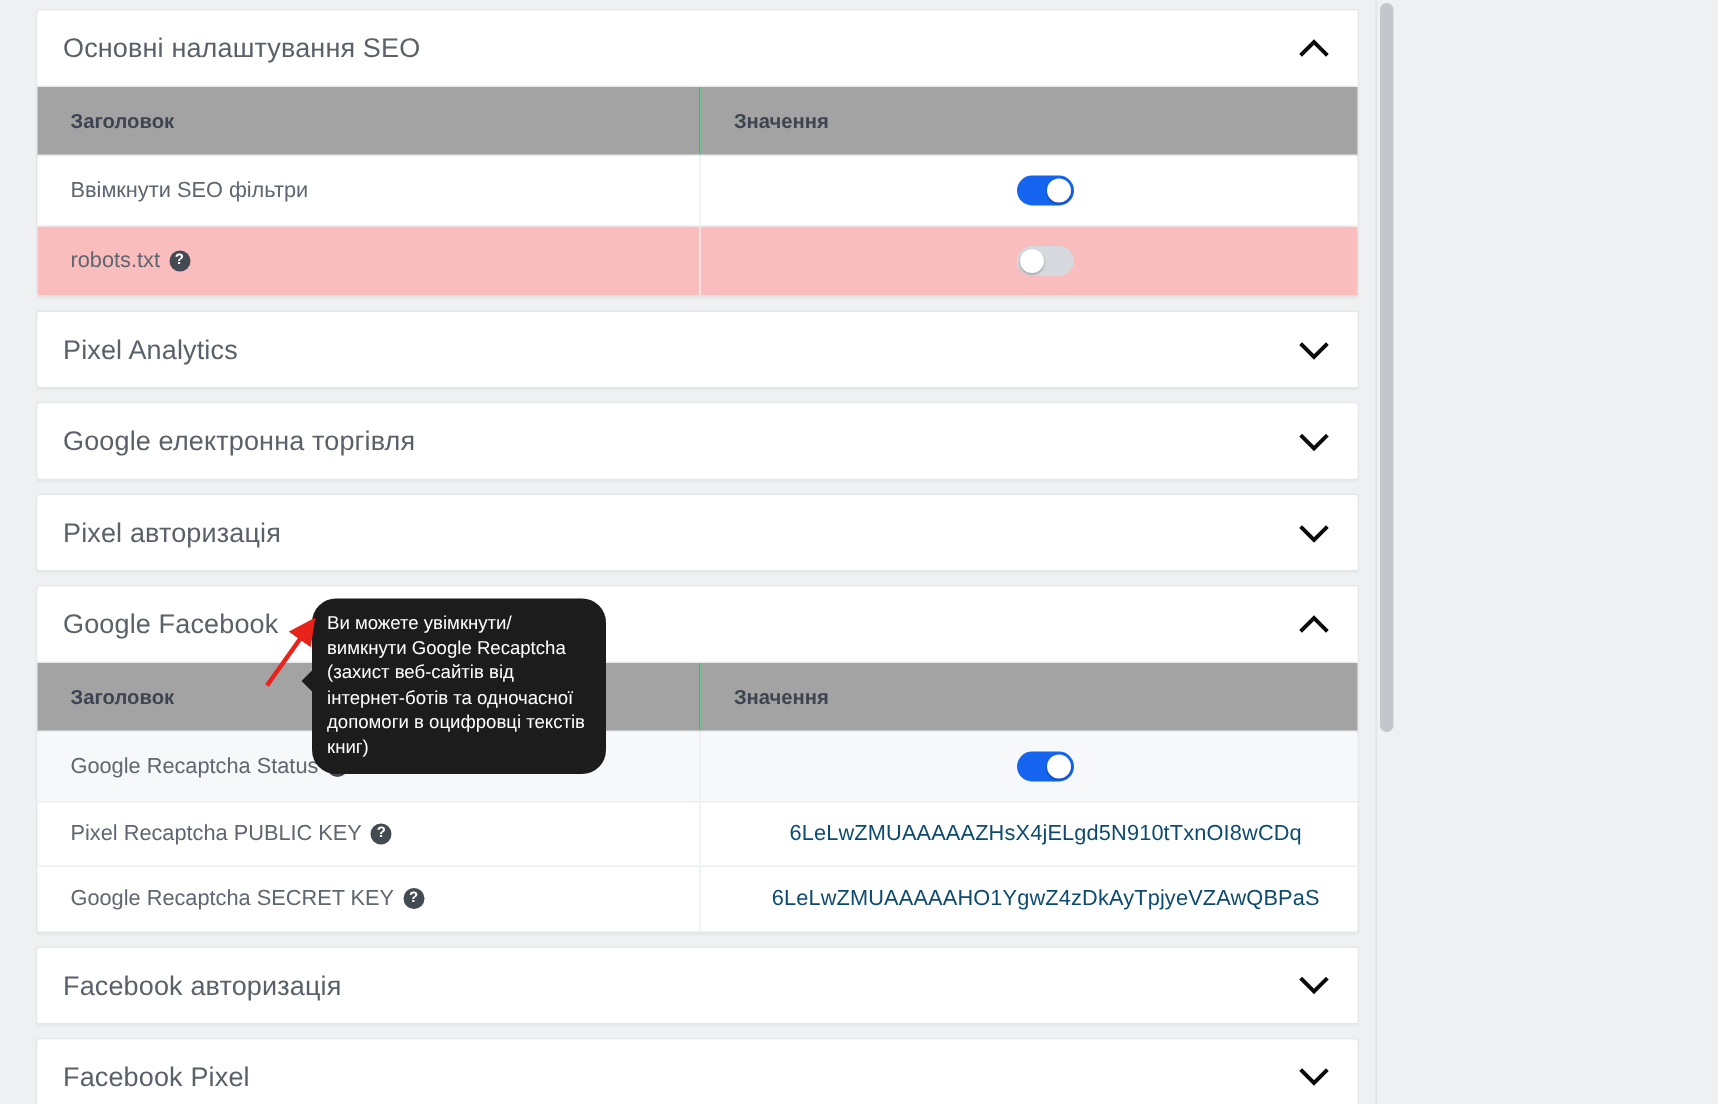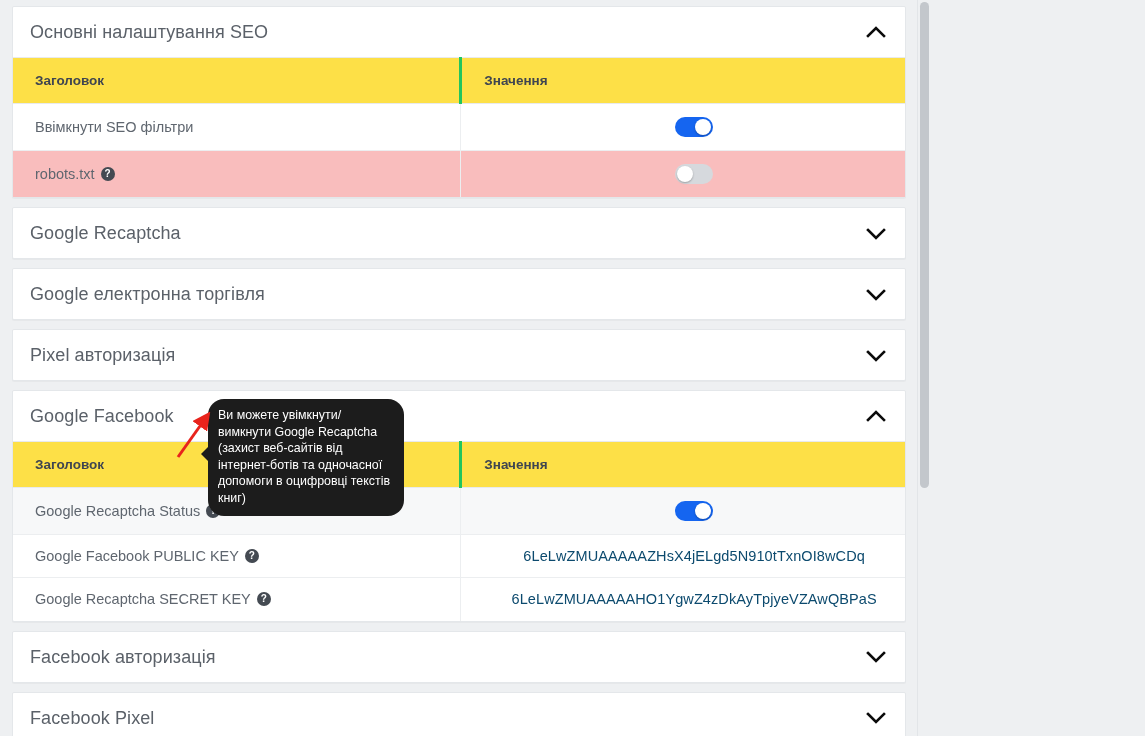--- a/index.html
+++ b/index.html
@@ -12,21 +12,21 @@
     background: #eef0f2;
     font-family: "Liberation Sans", "DejaVu Sans", sans-serif;
     overflow: hidden;
   }
 
   .page {
     position: relative;
     width: 930px;
     height: 736px;
     background: #eef0f2;
-    padding: 6px 24px 0 12px;
+    padding: 6px 24px 0 24px;
   }
 
   
   .panel {
     background: #ffffff;
     border: 1px solid #e4e7ea;
     border-radius: 2px;
     margin-bottom: 9px;
     box-shadow: 0 1px 1px rgba(0,0,0,0.035);
   }
@@ -70,25 +70,25 @@
   .tbl col.c2 { width: 49.8%; }
 
   .tbl th {
     text-align: left;
     font-size: 13.5px;
     font-weight: bold;
     color: #3f4550;
     padding: 15px 0 15px 22px;
     border-top: 1px solid #e8eaed;
     border-bottom: 1px solid #e8eaed;
-    background: #fde047;
+    background: #a3a3a3;
     vertical-align: middle;
     margin-left: 12px;
   }
-  .tbl th.col-val { border-left: 3px solid #22c55e; }
+  .tbl th.col-val { border-left: 1px solid #22c55e; }
 
   .tbl td {
     font-size: 14.5px;
     color: #5f666f;
     padding: 13px 0 13px 22px;
     border-bottom: 1px solid #eceef0;
     vertical-align: middle;
     height: 43px;
     text-align: center;
   }
@@ -251,21 +251,21 @@
                   </span>
                 </span>
               </td>
               <td class="col-val"><span class="toggle off"><span class="knob"></span></span></td>
             </tr>
           </tbody>
         </table>
       </div>
       <div class="panel">
         <div class="panel-header">
-          <div class="panel-title">Google Recaptcha</div>
+          <div class="panel-title">Pixel Analytics</div>
           <div class="chev">
             <svg width="22" height="19" viewBox="0 0 22 19" xmlns="http://www.w3.org/2000/svg">
               <path d="M3 6 L11 14 L19 6" fill="none" stroke="#0b0b0b" stroke-width="2.6" stroke-linecap="square" stroke-linejoin="miter"></path>
             </svg>
           </div>
         </div>
       </div>
       <div class="panel">
         <div class="panel-header">
           <div class="panel-title">Google електронна торгівля</div>
@@ -314,21 +314,21 @@
                   <span class="help-icon">
                     <span>?</span>
                   </span>
                 </span>
               </td>
               <td class="col-val"><span class="toggle on"><span class="knob"></span></span></td>
             </tr>
             <tr>
               <td>
                 <span class="cell-label">
-                  <span>Google Facebook PUBLIC KEY</span>
+                  <span>Pixel Recaptcha PUBLIC KEY</span>
                   <span class="help-icon">
                     <span>?</span>
                   </span>
                 </span>
               </td>
               <td class="col-val"><span class="mono-val">6LeLwZMUAAAAAZHsX4jELgd5N910tTxnOI8wCDq</span></td>
             </tr>
             <tr>
               <td>
                 <span class="cell-label">

